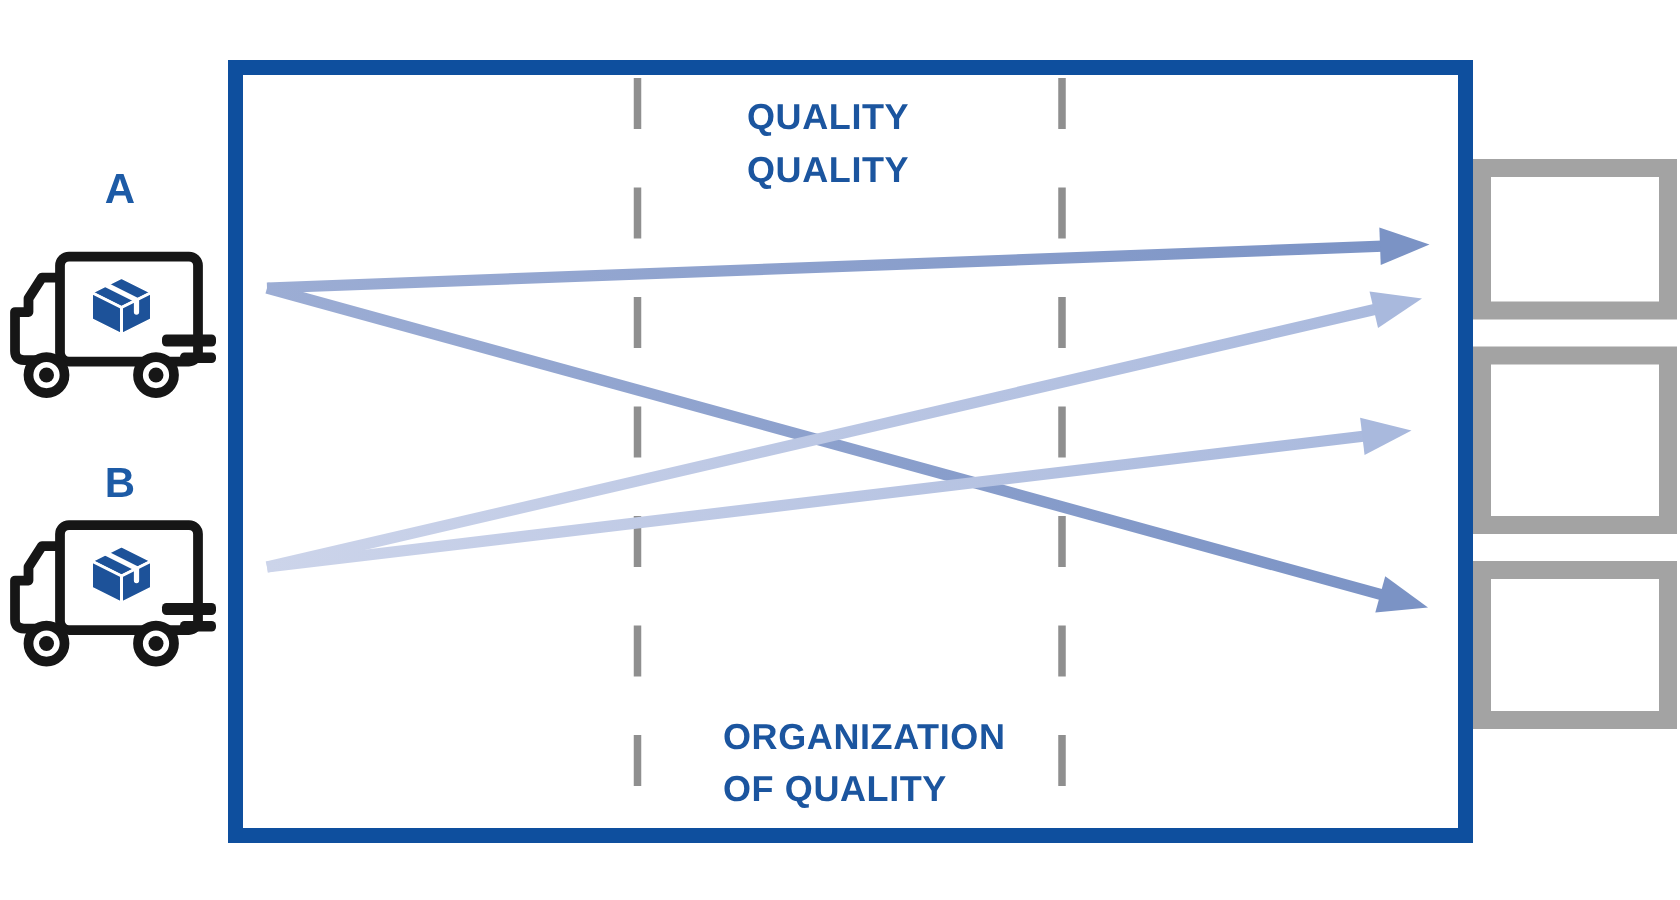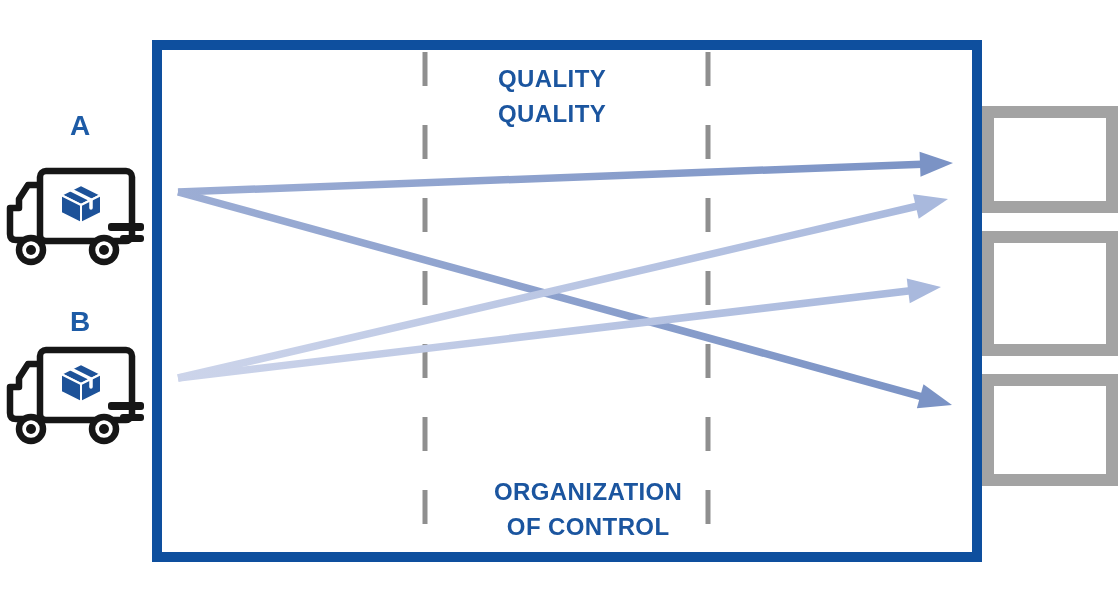--- a/index.html
+++ b/index.html
@@ -7,22 +7,22 @@
          font-family:"Liberation Sans",sans-serif;background:#fff;}
 
   
   .warehouse-box{position:absolute;left:152px;top:40px;width:830px;height:522px;
     border:10px solid var(--box-border,#0e4f9e);box-sizing:border-box;background:#fff;}
 
   
   .zone-label{position:absolute;font-weight:700;font-size:24px;line-height:35px;
     letter-spacing:.4px;color:var(--label-text,#1b559f);white-space:nowrap;}
   .zone-label.top{left:498px;top:61px;}
-  .zone-label.bottom{left:494px;top:474px;}
-  .zone-label span{display:block;text-align:center;}
+  .zone-label.bottom{left:482px;top:474px;}
+  .zone-label span{display:block;}
 
   
   .truck-label{position:absolute;width:40px;text-align:center;font-weight:700;
     font-size:28px;color:var(--truck-label,#1d5ba6);}
   .truck-label.a{left:60px;top:110px;}
   .truck-label.b{left:60px;top:306px;}
   .truck-icon{position:absolute;left:4px;width:142px;height:104px;}
   .truck-icon.a{top:165px;}
   .truck-icon.b{top:344px;}
 
@@ -84,21 +84,21 @@
     <circle class="truck-fill" cx="100" cy="85" r="5"></circle>
   </svg>
 
   <div class="warehouse-box"></div>
   <div class="zone-label top">
     <span>QUALITY</span>
     <span>QUALITY</span>
   </div>
   <div class="zone-label bottom">
     <span>ORGANIZATION</span>
-    <span>OF CONTROL</span>
+    <span>OF QUALITY</span>
   </div>
 
   <div class="shelf s1"></div>
   <div class="shelf s2"></div>
   <div class="shelf s3"></div>
 
   <svg class="overlay" id="flow-layer" width="1120" height="600">
     <defs>
         <linearGradient id="ag0" gradientUnits="userSpaceOnUse" x1="178" y1="192" x2="953" y2="163">
           <stop offset="0" stop-color="#9cadd4"></stop>

